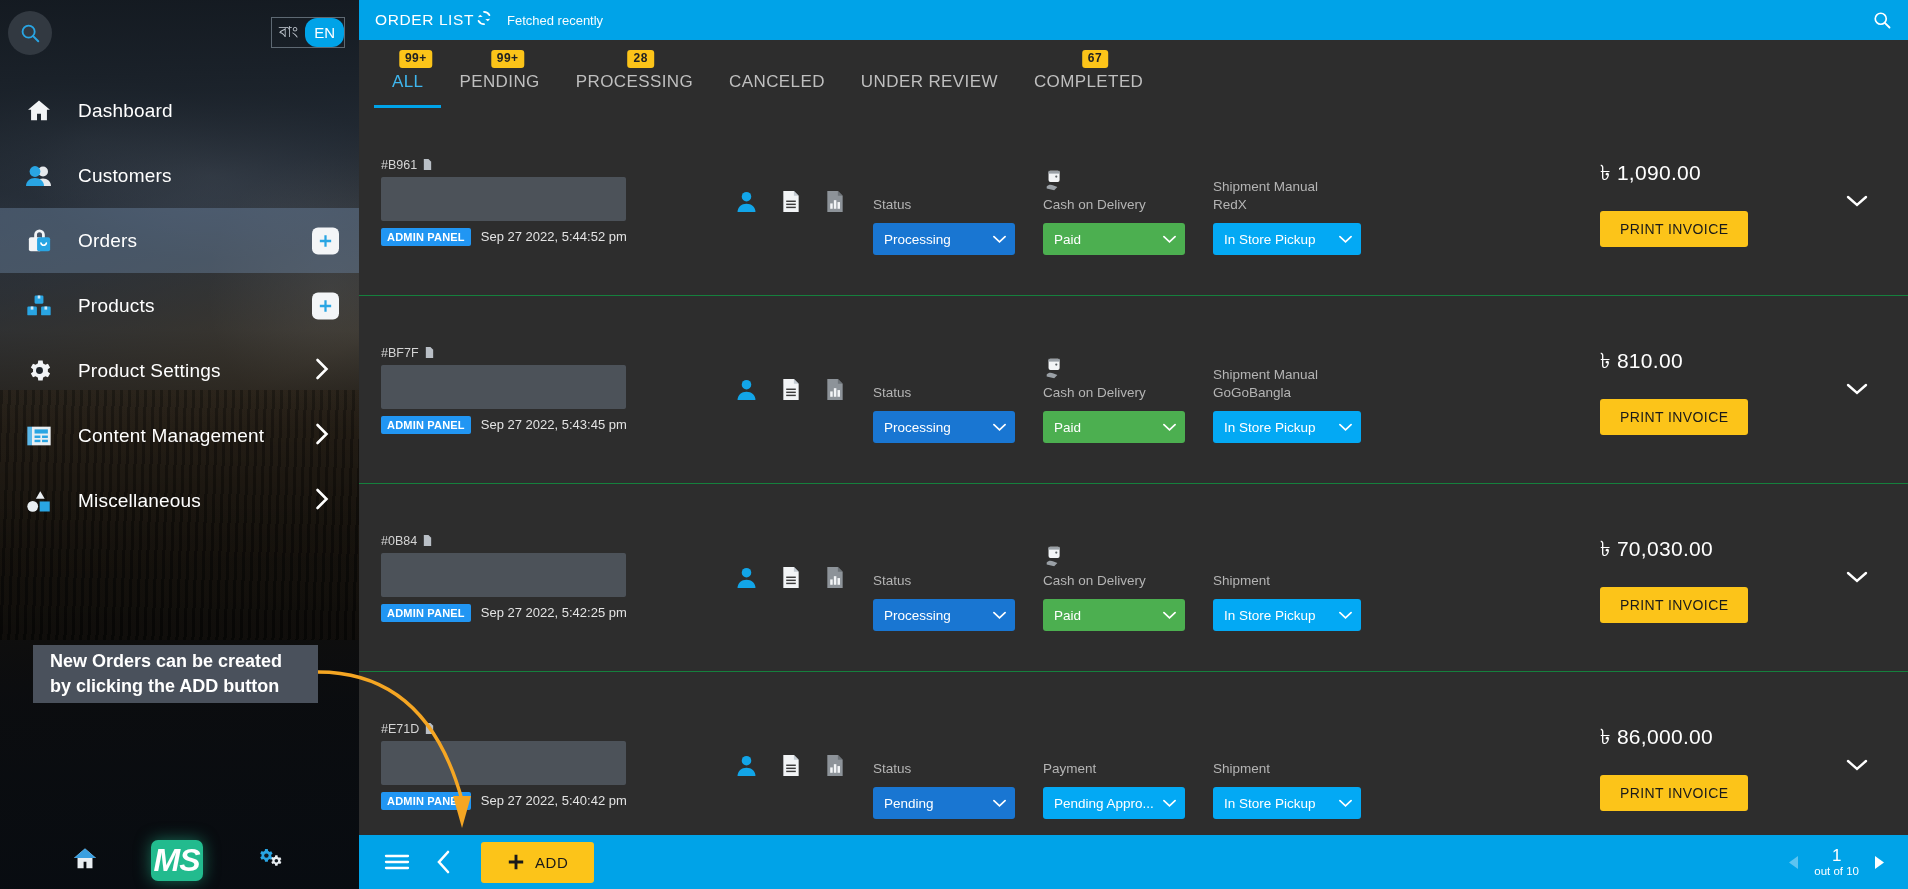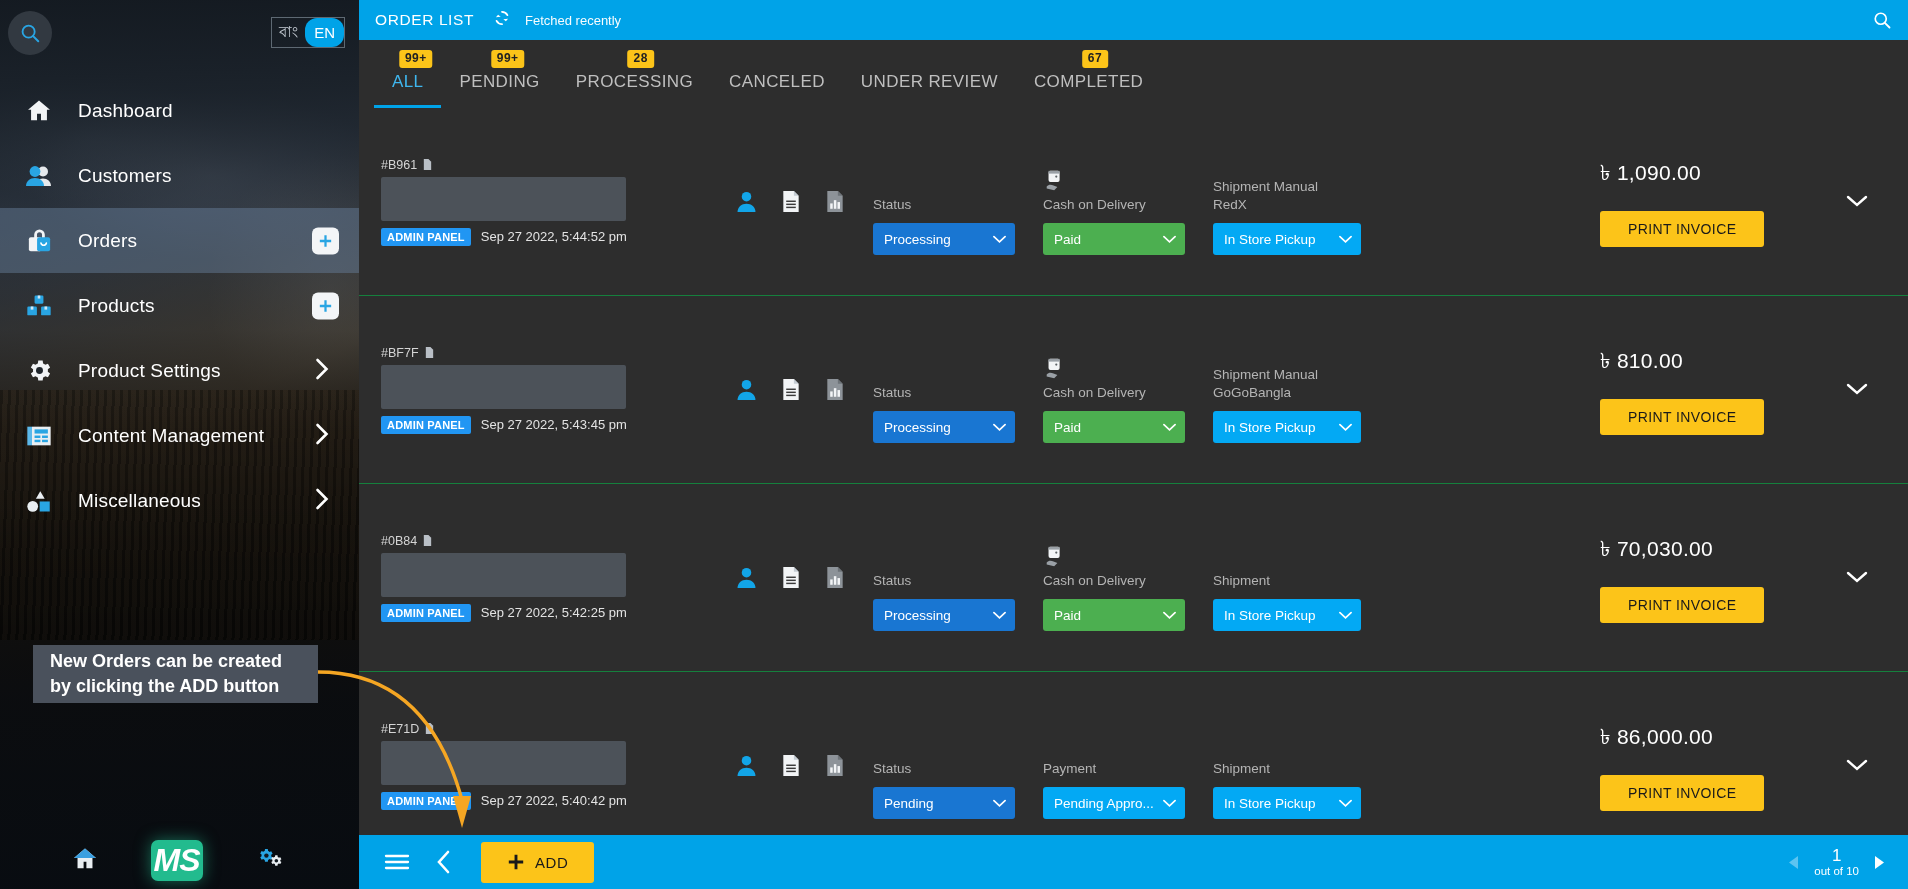--- a/index.html
+++ b/index.html
@@ -104,21 +104,21 @@
     letter-spacing: -1px;
     box-shadow: 0 0 16px rgba(34,187,142,.55);
   }
 
   
   .main { position: relative; flex: 1; height: 889px; background: #2d2d2d; display: flex; flex-direction: column; }
   .topbar {
     height: 40px; background: #00a3e8; color: #fff;
     display: flex; align-items: center; padding: 0 16px; flex: 0 0 40px;
   }
-  .topbar-title { font-size: 15.5px; letter-spacing: .6px; margin-right: 18px; }
+  .topbar-title { font-size: 15.5px; letter-spacing: .6px; }
   .topbar-status { font-size: 13px; margin-left: 13px; opacity: .97; }
   .topbar-search { margin-left: auto; cursor: pointer; display:flex; }
 
   .tabs {
     height: 68px; flex: 0 0 68px;
     display: flex; align-items: flex-end;
     padding-left: 15px; background: #2d2d2d;
   }
   .tab {
     position: relative;
@@ -178,21 +178,21 @@
 
   .order-right { margin-left: auto; display: flex; align-items: center; }
   .price-wrap { text-align: left; width: 210px; }
   .price { color: #fff; font-size: 21px; letter-spacing: .3px; white-space: nowrap; }
   .print-btn {
     margin-top: 19px;
     background: #fcc419; color: #1a1a1a;
     border: none; border-radius: 3px;
     font-family: "Liberation Sans", sans-serif;
     font-size: 14px; letter-spacing: .4px;
-    padding: 10px 28px; cursor: pointer;
+    padding: 10px 20px; cursor: pointer;
   }
   .row-expand { margin-left: 36px; margin-right: 22px; cursor: pointer; display: flex; }
 
   
   .bottombar {
     height: 54px; flex: 0 0 54px; background: #00a3e8;
     display: flex; align-items: center; padding: 0 12px;
     position: relative;
   }
   .bb-icon { padding: 0 13px; cursor: pointer; display: flex; align-items: center; }

